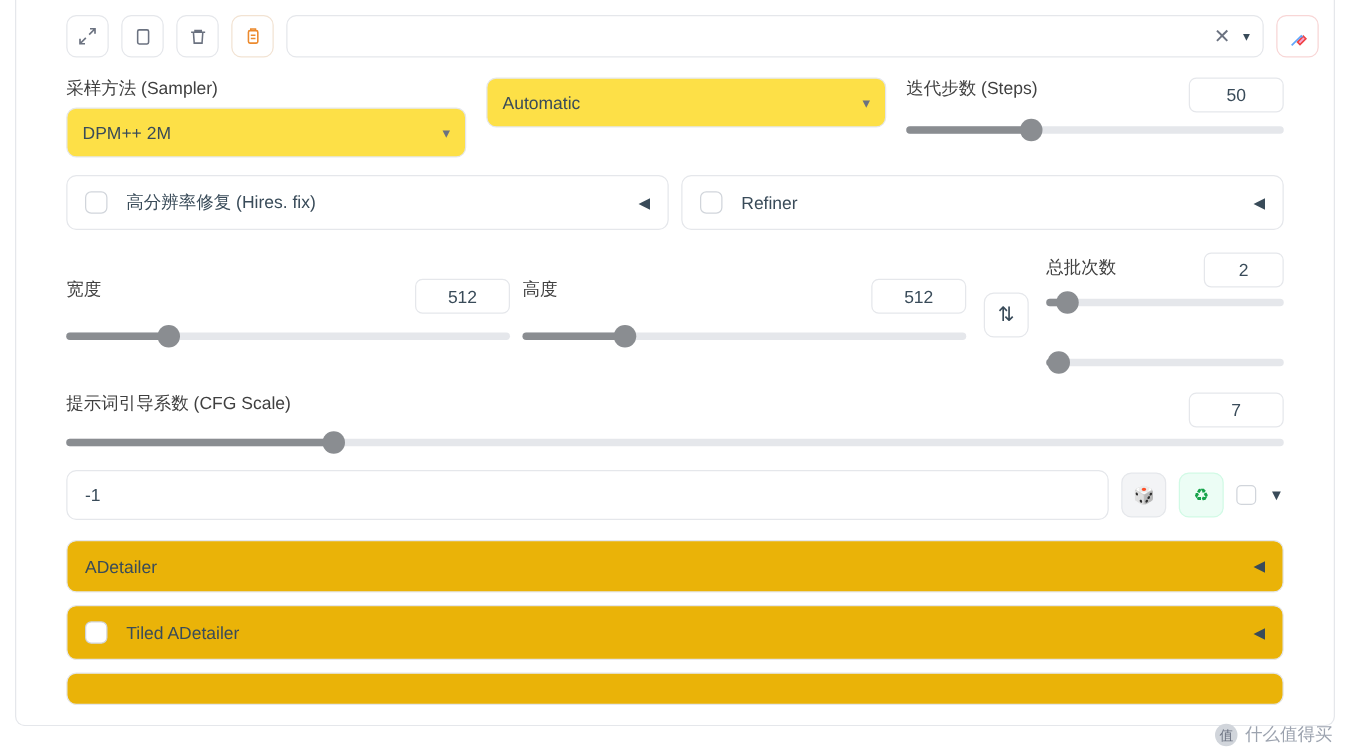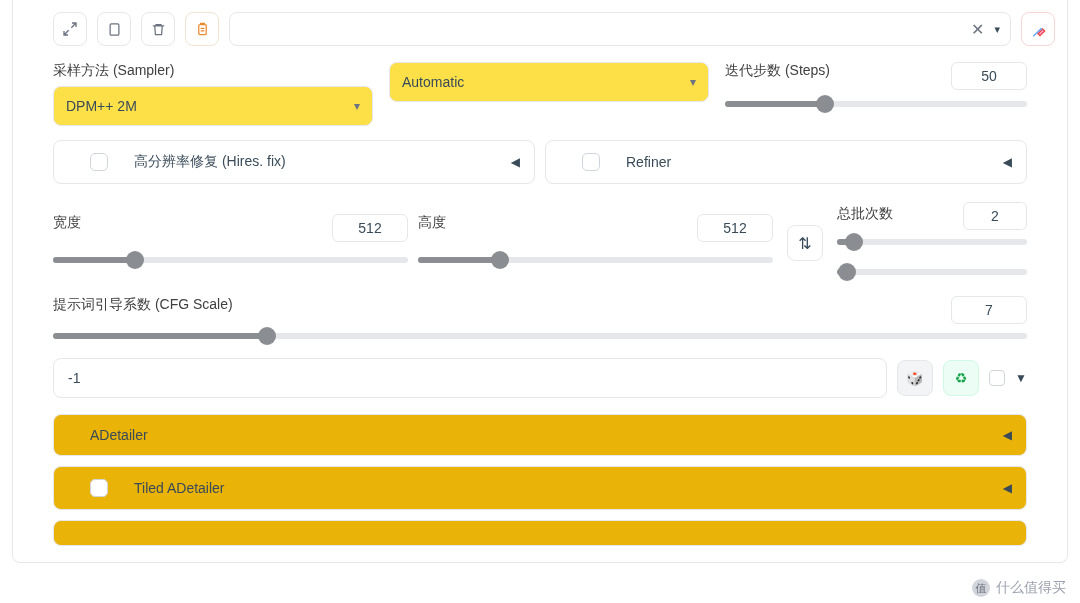--- a/index.html
+++ b/index.html
@@ -67,35 +67,35 @@
   position: absolute; top: 50%; width: 18px; height: 18px; background: #8a8d91;
   border-radius: 50%; transform: translate(-50%, -50%);
 }
 
 
 .panel {
   border: 1px solid #e5e7eb; border-radius: 8px; margin: 10px 40px;
   display: flex; align-items: center; justify-content: space-between;
   padding: 12px 14px; cursor: pointer; background: #eab308;
 }
-.panel-left { display: flex; align-items: center; gap: 26px; margin-left: 22px; }
+.panel-left { display: flex; align-items: center; gap: 15px; }
 .check {
   width: 18px; height: 18px; border: 1.5px solid #d1d5db; border-radius: 5px;
   background: #fff;
 }
 .tri { color: #394b59; font-size: 12px; }
 
 
 .dims { display: flex; gap: 14px; padding: 8px 40px; align-items: center; }
 .dims-left { flex: 1; display: flex; flex-direction: row; gap: 10px; }
 .mid-btn {
   width: 36px; height: 36px; border: 1px solid #e5e7eb; border-radius: 8px; background: #fff;
   display: flex; align-items: center; justify-content: center; font-size: 16px; color: #394b59;
 }
-.dims-right { width: 190px; display: flex; flex-direction: column; gap: 6px; }
+.dims-right { width: 190px; display: flex; flex-direction: column; gap: 24px; }
 .mini-ln { display: flex; justify-content: space-between; align-items: center; }
 .mini-slider { width: 100%; }
 
 
 .seed-row { display: flex; gap: 10px; align-items: center; padding: 6px 40px; }
 .seed-input {
   flex: 1; height: 40px; border: 1px solid #e5e7eb; border-radius: 8px;
   padding: 0 14px; display: flex; align-items: center; color: #394b59;
 }
 .sq-btn {

